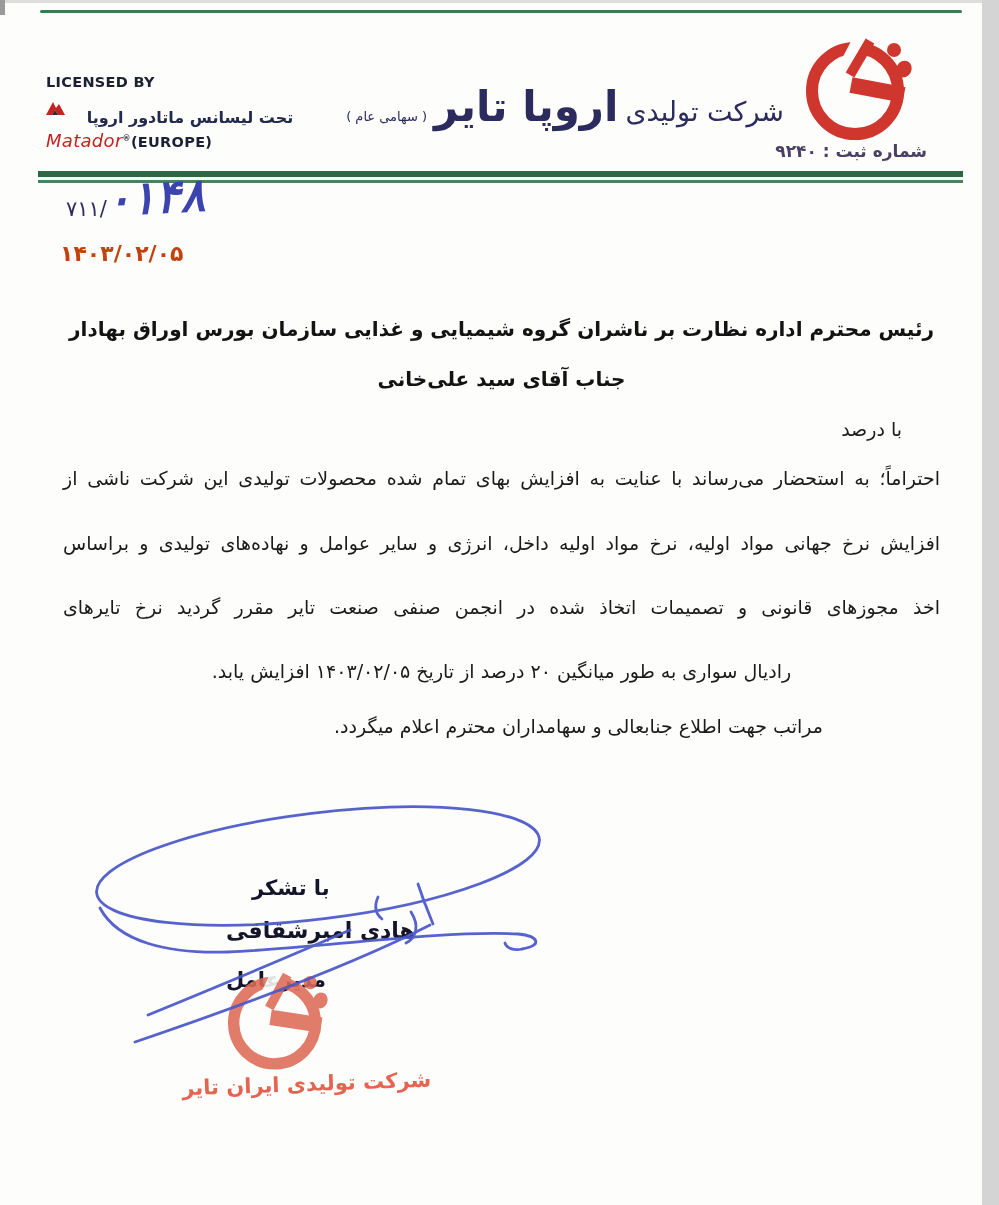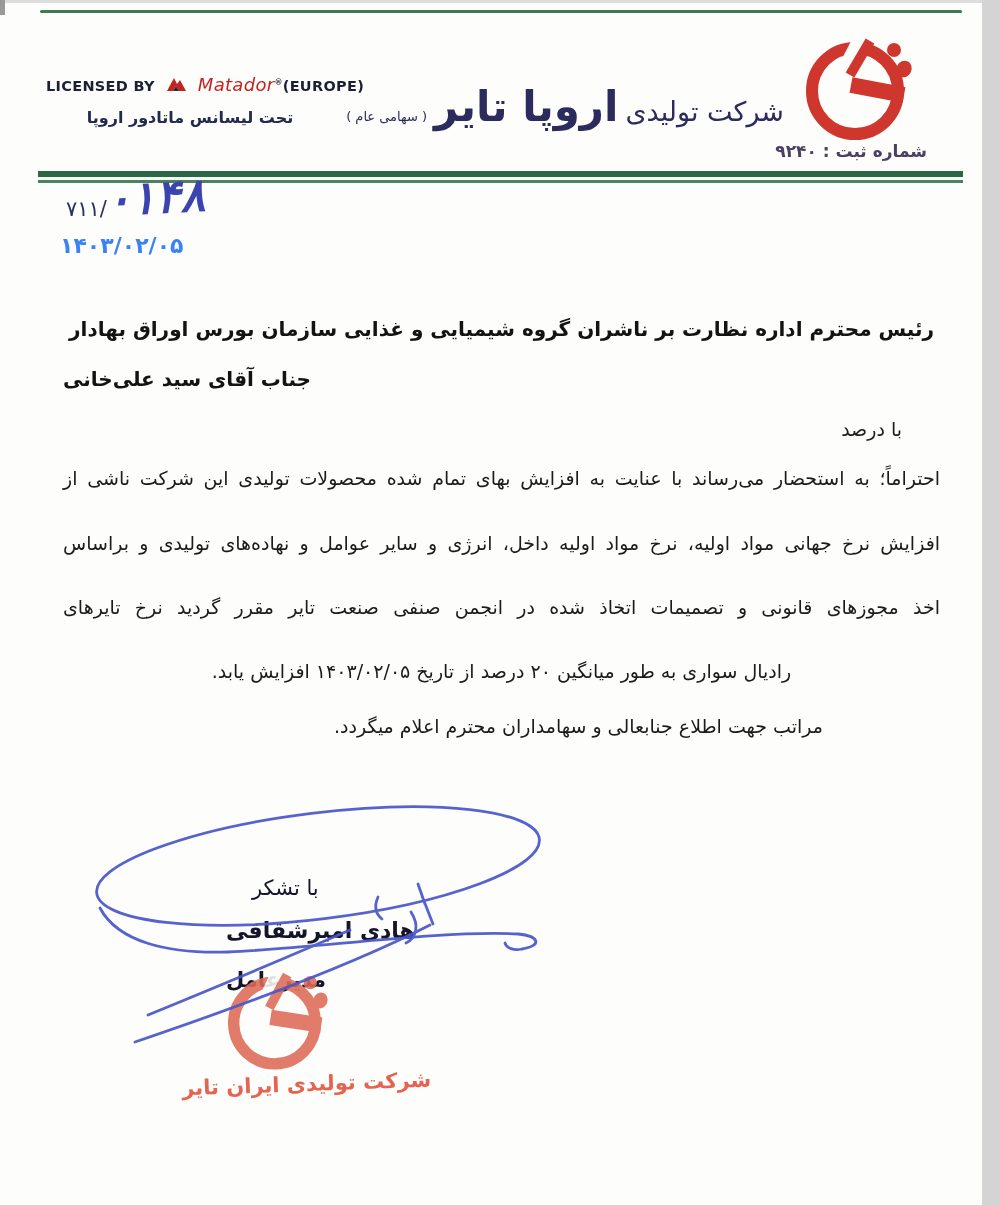--- a/index.html
+++ b/index.html
@@ -19,48 +19,48 @@
 
   
   .rule-top{left:40px;top:10px;width:922px;height:3px;background:#417a52;border-radius:2px;}
   .rule-double{left:38px;top:171px;width:925px;}
   .rule-double .thick{height:6px;background:#2c6846;}
   .rule-double .gap{height:3px;background:#f6faf6;}
   .rule-double .thin{height:3px;background:#4c8060;}
 
   
   .matador-row{left:46px;top:74px;display:flex;align-items:baseline;gap:12px;color:#1b2033;
-    font-size:14.5px;font-weight:bold;letter-spacing:.3px;}
+    font-size:14.5px;font-weight:bold;letter-spacing:.3px;flex-direction:column;}
   .matador-word{color:#c4231f;font-style:italic;font-size:18px;font-weight:normal;}
   .reg-mark{font-size:8px;vertical-align:super;color:#1b2033;}
   .matador-fa{left:60px;top:108px;width:260px;text-align:center;font-size:16px;font-weight:bold;color:#232a4d;}
   .company{right:215px;top:82px;display:flex;flex-direction:row;align-items:baseline;gap:7px;color:#2c2b5e;}
   .company .pre{font-size:27px;}
   .company .main{font-size:42px;font-weight:bold;letter-spacing:-1px;}
   .company .sub{font-size:13px;}
   .regnum{right:72px;top:141px;font-size:17px;font-weight:bold;color:#4b3f63;margin-left:44px;}
 
   
   .ref-printed{left:66px;top:197px;font-size:21px;font-weight:normal;color:#2e3060;}
   .ref-hand{left:106px;top:170px;font-size:46px;font-weight:bold;color:#3b43ae;
     letter-spacing:9px;transform:rotate(-3deg);font-style:italic;}
-  .ref-date{left:60px;top:233px;font-size:22px;font-weight:bold;color:#3b82f6;letter-spacing:1px;}
+  .ref-date{left:60px;top:241px;font-size:22px;font-weight:bold;color:#c2410c;letter-spacing:1px;}
 
   
   .recip1{left:63px;top:317px;width:877px;text-align:center;font-size:20px;font-weight:bold;color:#131313;}
-  .recip2{left:63px;top:367px;width:877px;text-align:left;font-size:20px;font-weight:bold;color:#131313;}
+  .recip2{left:63px;top:367px;width:877px;text-align:center;font-size:20px;font-weight:bold;color:#131313;}
   .salut{left:63px;top:418px;width:839px;text-align:right;font-size:19px;color:#1c1c1c;}
   .bline{left:63px;top:0;width:877px;font-size:19px;color:#1b1b1b;}
   .just{text-align:justify;text-align-last:justify;}
   .b1{top:467px;} .b2{top:532px;} .b3{top:596px;}
   .b4{top:660px;text-align:center;}
   .b5{top:715px;width:760px;text-align:right;}
 
   
-  .sig-thanks{left:252px;top:876px;font-size:21px;font-weight:normal;color:#15152a;}
+  .sig-thanks{left:252px;top:876px;font-size:21px;font-weight:bold;color:#15152a;}
   .sig-name{left:226px;top:918px;font-size:22px;font-weight:bold;color:#15152a;}
   .sig-title{left:226px;top:968px;font-size:21px;font-weight:bold;color:#15152a;}
   .sig-ink{left:78px;top:802px;width:490px;height:260px;pointer-events:none;}
 
   
   .stamp{left:155px;top:960px;width:300px;height:150px;transform:rotate(-2deg);opacity:.88;}
   .stamp-logo{position:absolute;left:62px;top:8px;width:116px;height:104px;}
   .stamp-text{position:absolute;left:0;top:112px;width:300px;text-align:center;
     font-size:21px;font-weight:bold;color:#e2503a;}
   .hdr-logo{left:794px;top:36px;width:122px;height:106px;}

